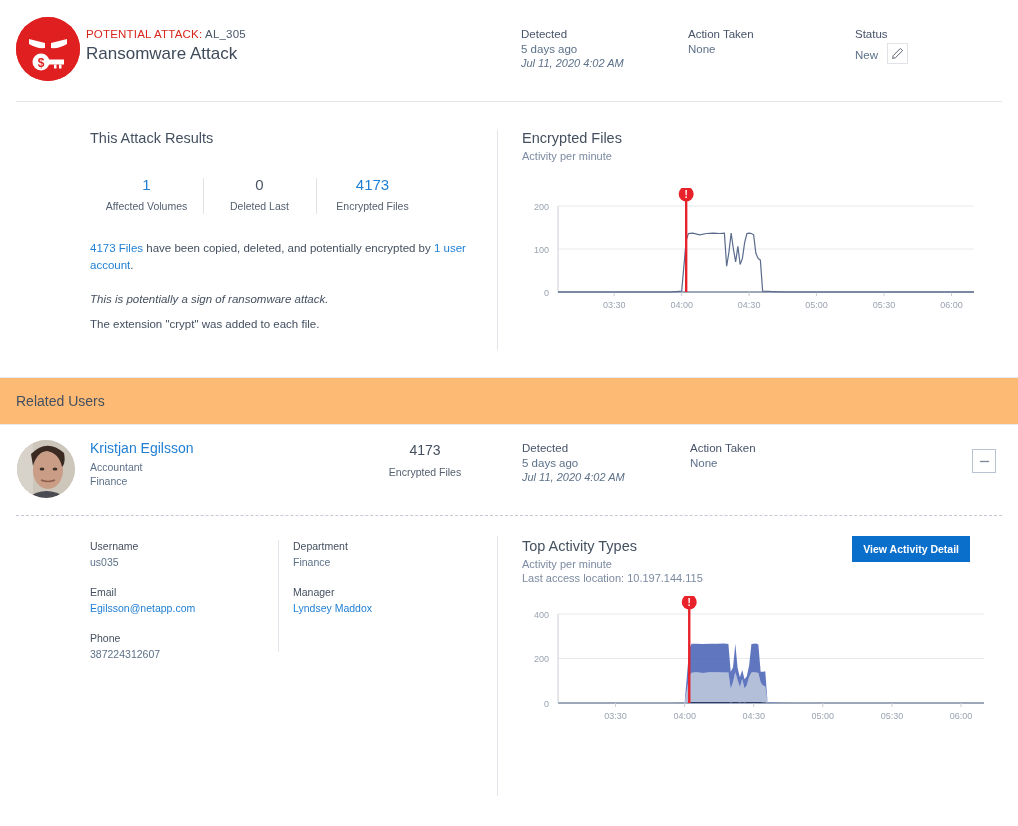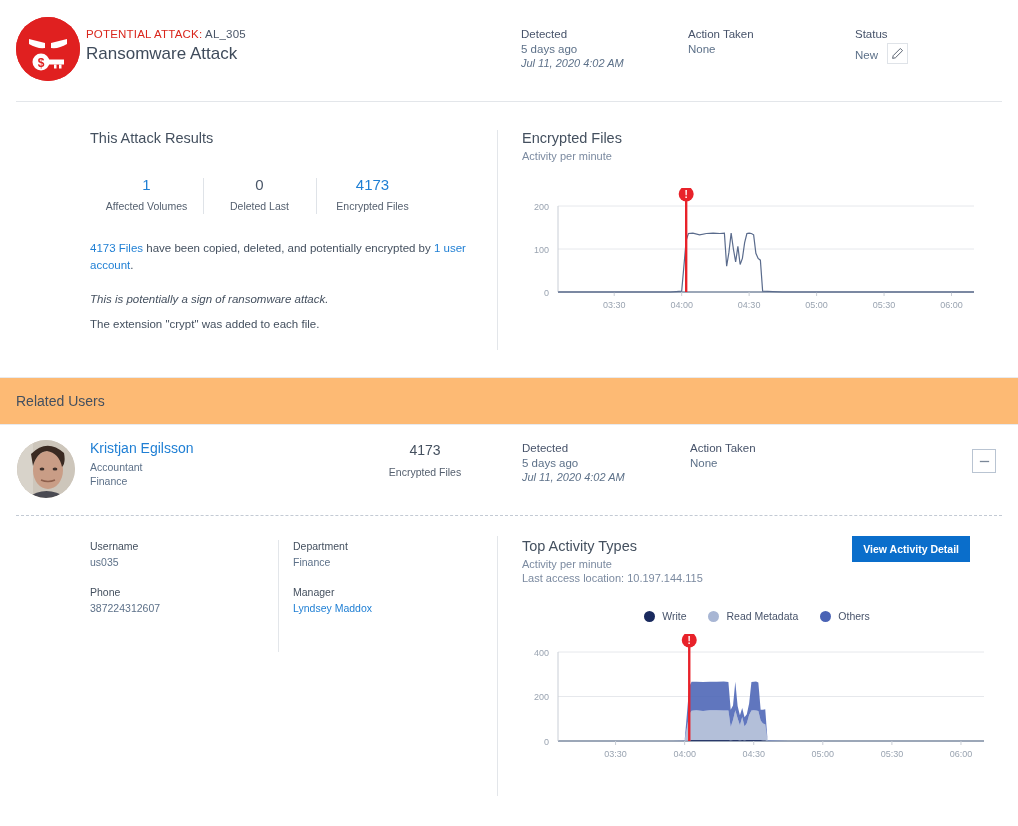--- a/index.html
+++ b/index.html
@@ -306,20 +306,24 @@
 
     <div class="detail-divider"></div>
     <div class="detail-vdivider"></div>
 
     <div class="field-col-1">
       <div class="field">
         <div class="field-label">Username</div>
         <div class="field-value">us035</div>
       </div>
       <div class="field">
+        <div class="field-label">Email</div>
+        <div class="field-value link">Egilsson@netapp.com</div>
+      </div>
+      <div class="field">
         <div class="field-label">Phone</div>
         <div class="field-value">387224312607</div>
       </div>
     </div>
 
     <div class="field-col-2">
       <div class="field">
         <div class="field-label">Department</div>
         <div class="field-value">Finance</div>
       </div>
@@ -330,34 +334,20 @@
     </div>
 
     <div class="activity-panel">
       <div class="activity-head">
         <div class="panel-title">Top Activity Types</div>
         <div class="panel-sub">Activity per minute</div>
         <div class="panel-sub" style="margin-top:2px">Last access location: 10.197.144.115</div>
         <button class="view-detail-btn">View Activity Detail</button>
       </div>
 
-      <div class="legend">
-        <div class="legend-item">
-          <span class="legend-dot" id="dot-write" style="background: rgb(26, 42, 94);"></span>
-          <span class="legend-label">Write</span>
-        </div>
-        <div class="legend-item">
-          <span class="legend-dot" id="dot-read" style="background: rgb(168, 182, 212);"></span>
-          <span class="legend-label">Read Metadata</span>
-        </div>
-        <div class="legend-item">
-          <span class="legend-dot" id="dot-others" style="background: rgb(74, 99, 181);"></span>
-          <span class="legend-label">Others</span>
-        </div>
-      </div>
 
       <div style="margin-top:12px">
         <svg class="chart-svg" id="chart-area" width="470" height="135" viewBox="0 0 470 135">
             <line x1="36" y1="107" x2="462" y2="107" stroke="#7b8aa0" stroke-width="1.6"></line>
             <text x="27" y="110.5" class="tick-text" text-anchor="end">0</text>
             <line x1="36" y1="62.5" x2="462" y2="62.5" stroke="#e6e8ec" stroke-width="1"></line>
             <text x="27" y="66" class="tick-text" text-anchor="end">200</text>
             <line x1="36" y1="18" x2="462" y2="18" stroke="#e6e8ec" stroke-width="1"></line>
             <text x="27" y="21.5" class="tick-text" text-anchor="end">400</text>
             <line x1="36" y1="18" x2="36" y2="107" stroke="#c9ced6" stroke-width="1"></line>

